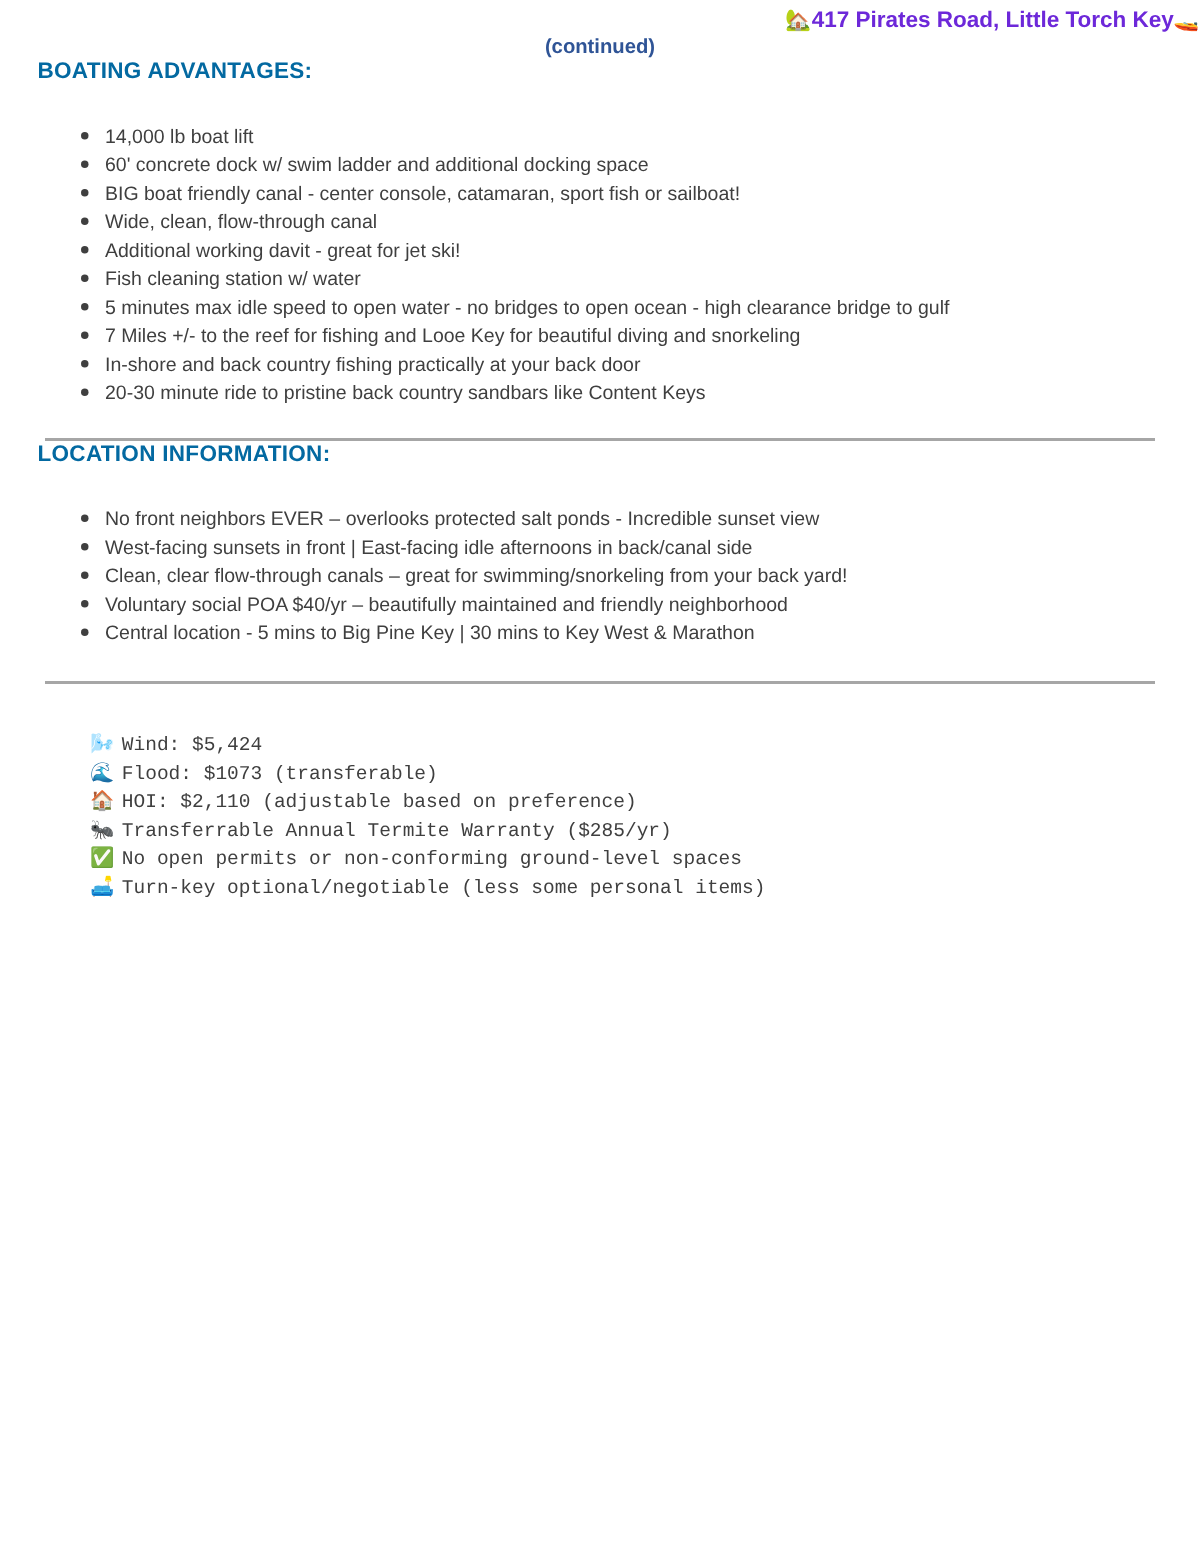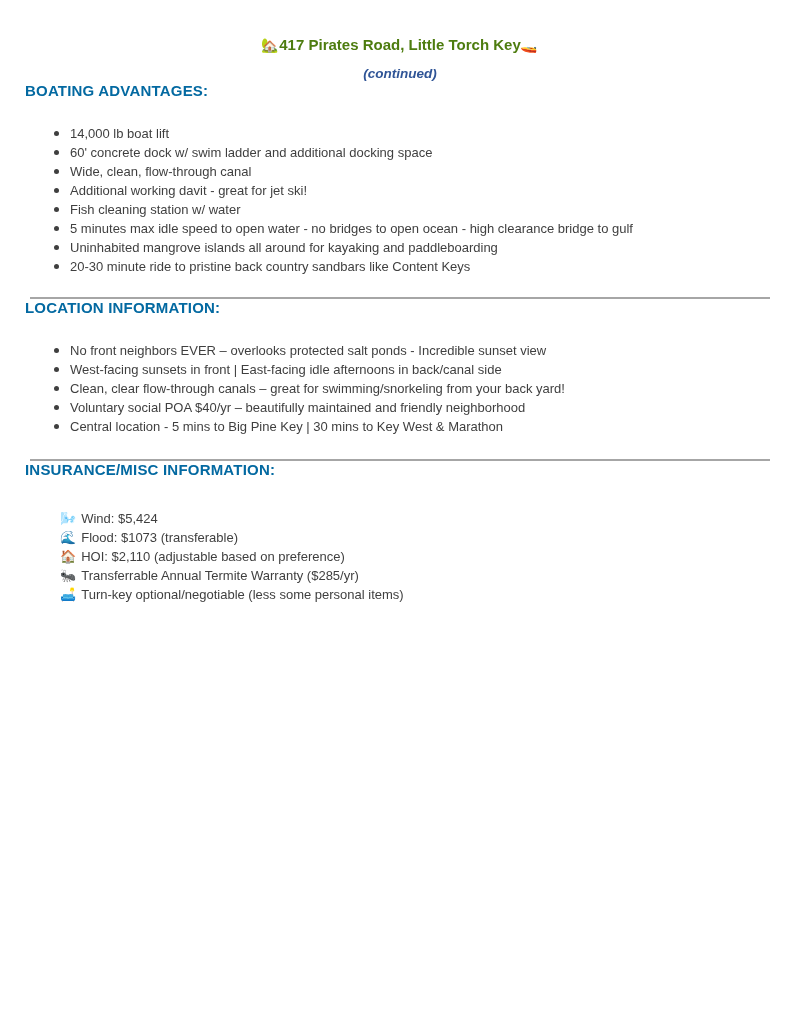--- a/index.html
+++ b/index.html
@@ -14,35 +14,33 @@
     font-family: "Liberation Sans", sans-serif;
     color: #3f3f3f;
     overflow: hidden;
   }
   .page {
     width: 800px;
     height: 1036px;
     position: relative;
   }
   .doc-title {
-    margin-top: 36px;
-    text-align: center;
+    margin-top: 4px;
+    text-align: right;
     font-size: 15px;
     line-height: 18px;
     font-weight: bold;
-    color: #4d7c0f;
+    color: #6d28d9;
   }
   .doc-title .emoji { font-size: 14px; font-weight: normal; }
   .doc-subtitle {
-    margin-top: 12px;
     text-align: center;
     font-size: 13.5px;
     line-height: 16px;
     font-weight: bold;
-    font-style: italic;
     color: #2F5496;
   }
   h2.section-heading {
     margin: 0;
     padding: 0 0 0 25px;
     font-size: 15px;
     line-height: 17px;
     font-weight: bold;
     color: #0369a1;
     letter-spacing: 0.2px;
@@ -73,20 +71,21 @@
   }
   hr.section-divider {
     border: none;
     border-top: 2px solid #a6a6a6;
     margin: 21px 30px 0 30px;
   }
   hr.divider-2 { margin-top: 23px; }
   .misc-list {
     margin-top: 31px;
     padding-left: 60px;
+    font-family: Liberation Mono, monospace;
   }
   .misc-line {
     font-size: 13px;
     line-height: 19px;
     color: #3f3f3f;
   }
   .misc-line .emoji {
     display: inline-block;
     margin-right: 5px;
     font-size: 13px;
@@ -101,55 +100,59 @@
     <span class="emoji">🏡</span><span>417 Pirates Road, Little Torch Key</span><span class="emoji">🚤</span>
   </div>
 
   <div class="doc-subtitle">(continued)</div>
 
   <h2 class="section-heading heading-boating">BOATING ADVANTAGES:</h2>
 
   <ul class="bullet-list">
     <li>14,000 lb boat lift</li>
     <li>60' concrete dock w/ swim ladder and additional docking space</li>
+    <li>BIG boat friendly canal - center console, catamaran, sport fish or sailboat!</li>
     <li>Wide, clean, flow-through canal</li>
     <li>Additional working davit - great for jet ski!</li>
     <li>Fish cleaning station w/ water</li>
     <li>5 minutes max idle speed to open water - no bridges to open ocean - high clearance bridge to gulf</li>
-    <li>Uninhabited mangrove islands all around for kayaking and paddleboarding</li>
+    <li>7 Miles +/- to the reef for fishing and Looe Key for beautiful diving and snorkeling</li>
+    <li>In-shore and back country fishing practically at your back door</li>
     <li>20-30 minute ride to pristine back country sandbars like Content Keys</li>
   </ul>
 
   <hr class="section-divider divider-1">
 
   <h2 class="section-heading heading-location">LOCATION INFORMATION:</h2>
 
   <ul class="bullet-list">
     <li>No front neighbors EVER – overlooks protected salt ponds - Incredible sunset view</li>
     <li>West-facing sunsets in front | East-facing idle afternoons in back/canal side</li>
     <li>Clean, clear flow-through canals – great for swimming/snorkeling from your back yard!</li>
     <li>Voluntary social POA $40/yr – beautifully maintained and friendly neighborhood</li>
     <li>Central location - 5 mins to Big Pine Key | 30 mins to Key West &amp; Marathon</li>
   </ul>
 
   <hr class="section-divider divider-2">
 
-  <h2 class="section-heading heading-misc">INSURANCE/MISC INFORMATION:</h2>
 
   <div class="misc-list">
     <div class="misc-line">
       <span class="emoji">🌬️</span><span>Wind: $5,424</span>
     </div>
     <div class="misc-line">
       <span class="emoji">🌊</span><span>Flood: $1073 (transferable)</span>
     </div>
     <div class="misc-line">
       <span class="emoji">🏠</span><span>HOI: $2,110 (adjustable based on preference)</span>
     </div>
     <div class="misc-line">
       <span class="emoji">🐜</span><span>Transferrable Annual Termite Warranty ($285/yr)</span>
     </div>
     <div class="misc-line">
+      <span class="emoji">✅</span><span>No open permits or non-conforming ground-level spaces</span>
+    </div>
+    <div class="misc-line">
       <span class="emoji">🛋️</span><span>Turn-key optional/negotiable (less some personal items)</span>
     </div>
   </div>
 
 </div>
 
 </body></html>

